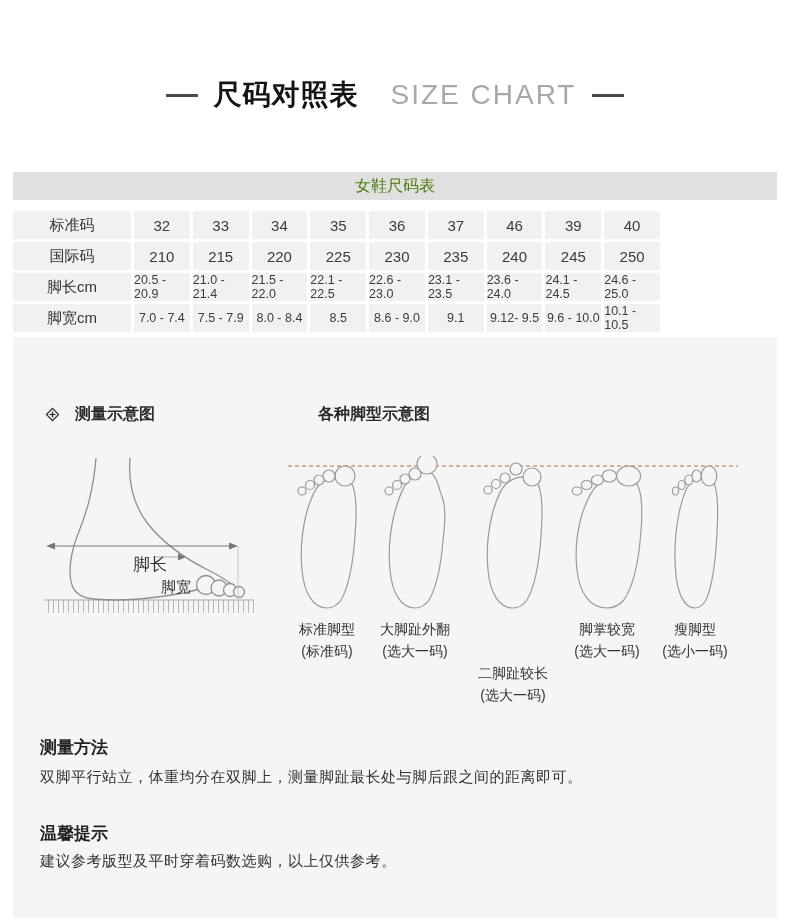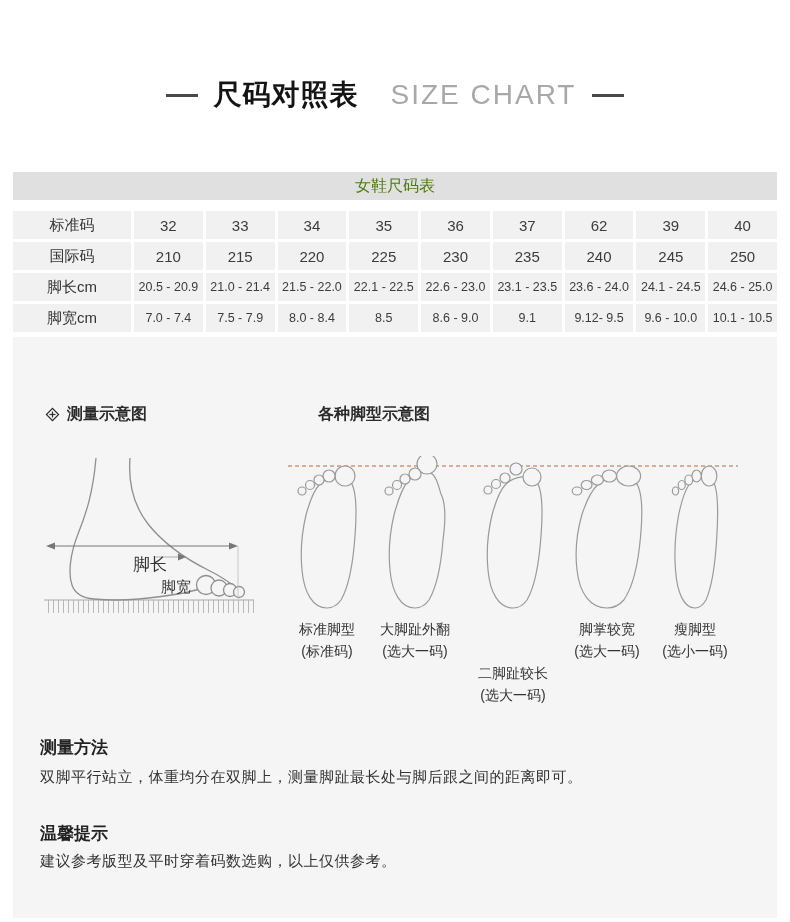--- a/index.html
+++ b/index.html
@@ -8,31 +8,31 @@
 
   
   .title{position:absolute;top:76px;left:0;width:790px;display:flex;align-items:center;justify-content:center;gap:16px;}
   .title .dash{width:32px;height:3px;background:#4a4a4a;}
   .title .cn{font-size:28px;font-weight:bold;color:#141414;letter-spacing:1px;}
   .title .en{font-size:28px;font-weight:400;color:#a8a8a8;letter-spacing:2px;margin-left:16px;}
 
   
   .tbl-band{position:absolute;left:13px;top:172px;width:764px;height:28px;background:#e0e0e0;
     display:flex;align-items:center;justify-content:center;font-size:16px;color:#4d7c0f;}
-  .tbl{position:absolute;left:13px;top:211px;width:764px;display:grid;
+  .tbl{position:absolute;left:13px;top:211px;width:647px;display:grid;
     grid-template-columns:118px repeat(9,1fr);column-gap:3px;row-gap:3px;}
   .tbl .cell{background:#f1f1f2;height:28px;display:flex;align-items:center;justify-content:center;
     font-size:15px;color:#3c3c3c;}
   .tbl .rowlabel{font-size:15px;color:#333;}
   .tbl .small{font-size:12.5px;}
 
   
   .panel{position:absolute;left:13px;top:337px;width:764px;height:581px;background:#f5f5f6;}
 
-  .sec-head{position:absolute;font-size:16px;font-weight:600;color:#2b2b2b;display:flex;align-items:center;gap:6px;}
+  .sec-head{position:absolute;font-size:16px;font-weight:600;color:#2b2b2b;display:flex;align-items:center;gap:14px;}
   .sec-head.measure{left:44px;top:404px;}
   .sec-head.types{left:285px;top:404px;margin-left:33px;}
 
   .diagram-svg{position:absolute;left:38px;top:458px;}
   .feet-svg{position:absolute;left:285px;top:456px;}
 
   .foot-label{position:absolute;top:618px;width:110px;text-align:center;font-size:14px;line-height:22px;color:#333;}
 
   .blk-head{position:absolute;left:40px;font-size:17px;font-weight:bold;color:#222;}
   .blk-text{position:absolute;left:40px;font-size:15px;color:#333;letter-spacing:.5px;}
@@ -58,21 +58,21 @@
   <div class="tbl-band">女鞋尺码表</div>
 
   <div class="tbl">
     <div class="cell rowlabel">标准码</div>
     <div class="cell">32</div>
     <div class="cell">33</div>
     <div class="cell">34</div>
     <div class="cell">35</div>
     <div class="cell">36</div>
     <div class="cell">37</div>
-    <div class="cell">62</div>
+    <div class="cell">46</div>
     <div class="cell">39</div>
     <div class="cell">40</div>
 
     <div class="cell rowlabel">国际码</div>
     <div class="cell">210</div>
     <div class="cell">215</div>
     <div class="cell">220</div>
     <div class="cell">225</div>
     <div class="cell">230</div>
     <div class="cell">235</div>

